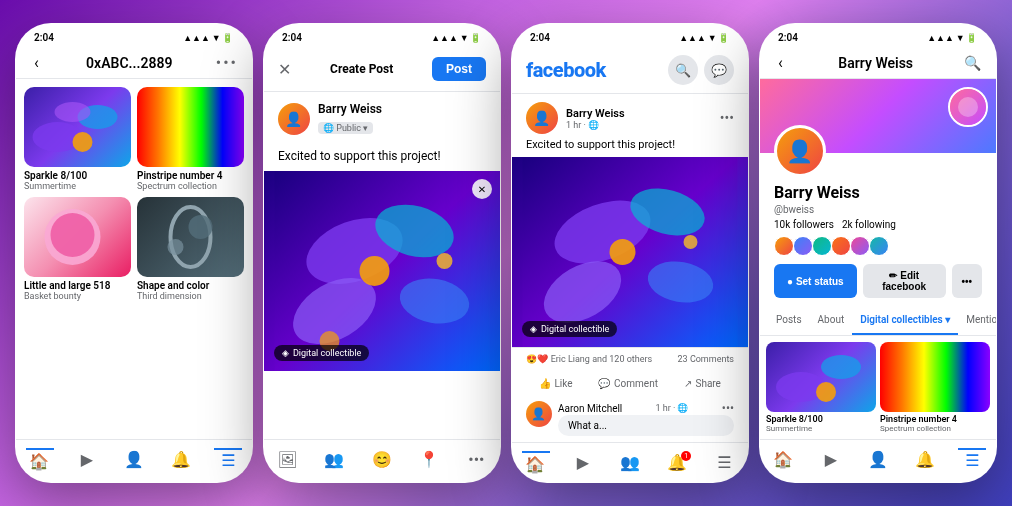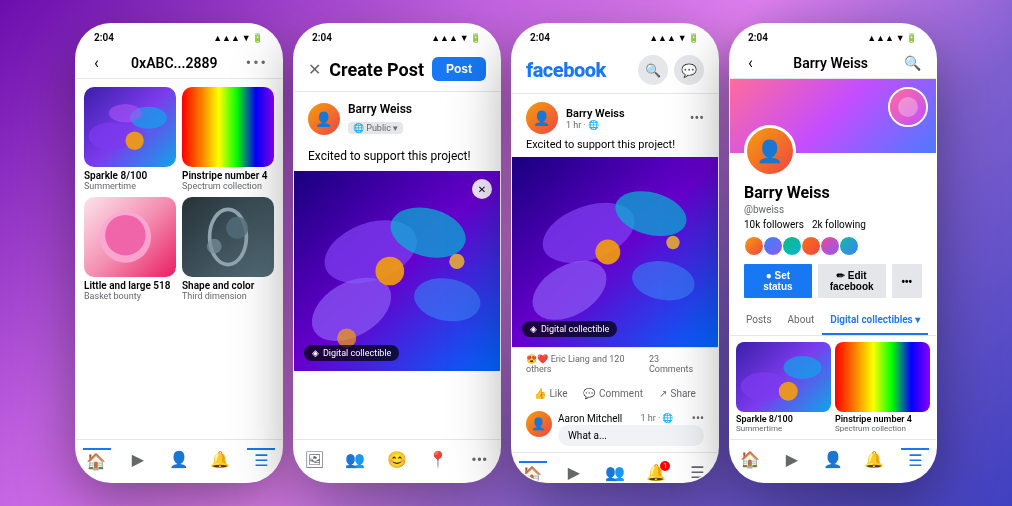--- a/index.html
+++ b/index.html
@@ -10,21 +10,21 @@
       background: linear-gradient(135deg, #6a0dad 0%, #c060e0 30%, #e080f0 50%, #8060d0 70%, #4040c0 100%);
       display: flex;
       align-items: center;
       justify-content: center;
       gap: 10px;
       padding: 20px 10px;
       font-family: -apple-system, BlinkMacSystemFont, 'Segoe UI', Roboto, sans-serif;
     }
 
     .phone {
-      width: 208px;
+      width: 238px;
       height: 460px;
       background: #fff;
       border-radius: 36px;
       overflow: hidden;
       position: relative;
       box-shadow: 0 20px 60px rgba(0,0,0,0.4);
       flex-shrink: 0;
       border: 1px solid rgba(255,255,255,0.3);
     }
 
@@ -149,21 +149,21 @@
 
     
     .create-post-header {
       display: flex;
       align-items: center;
       justify-content: space-between;
       padding: 10px 14px;
       border-bottom: 1px solid #e4e6ea;
     }
     .create-post-title {
-      font-size: 18px;
+      font-size: 12px;
       font-weight: 700;
     }
     .post-btn {
       background: #1877f2;
       color: #fff;
       border: none;
       border-radius: 6px;
       padding: 5px 14px;
       font-size: 12px;
       font-weight: 600;
@@ -395,21 +395,21 @@
     }
     .follower-avatar:first-child { margin-left: 0; }
     .profile-actions {
       display: flex;
       gap: 6px;
       margin-top: 8px;
     }
     .profile-action-btn {
       flex: 1;
       padding: 6px;
-      border-radius: 1px;
+      border-radius: 6px;
       font-size: 10px;
       font-weight: 600;
       border: none;
       cursor: pointer;
       display: flex;
       align-items: center;
       justify-content: center;
       gap: 3px;
     }
     .btn-primary { background: #1877f2; color: #fff; }

